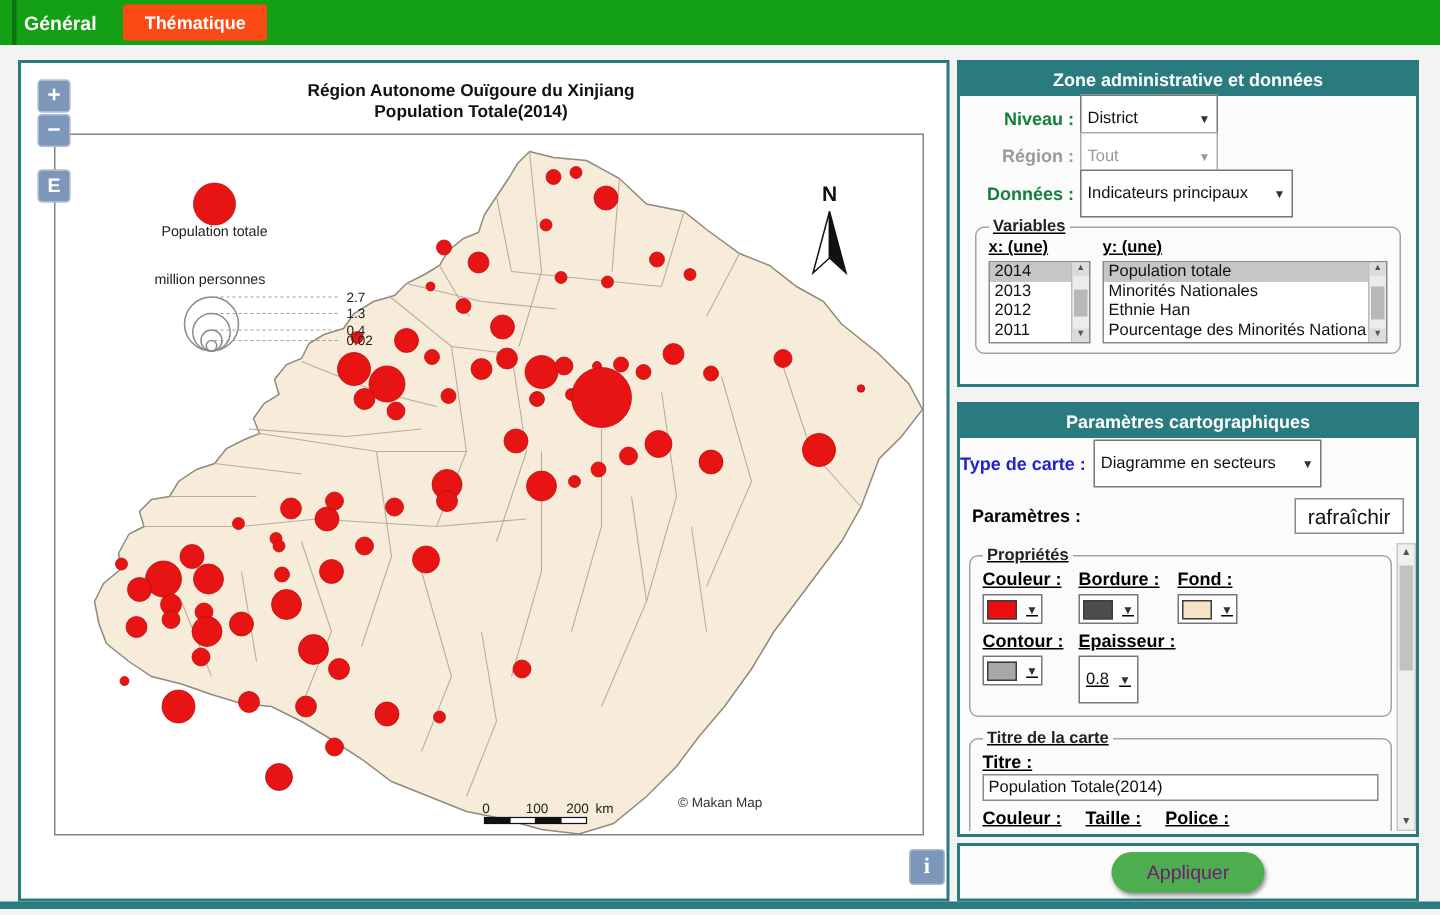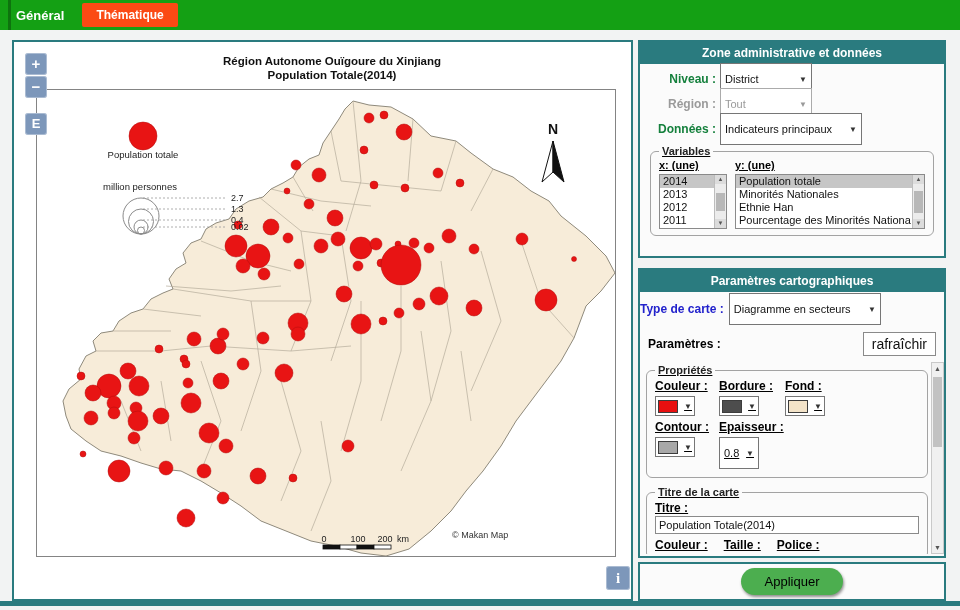--- a/index.html
+++ b/index.html
@@ -14,21 +14,21 @@
                     background:rgba(0,0,0,.28); }
   .tab-general { margin-left:16px; color:#fff; font-weight:bold; font-size:13px; cursor:pointer; }
   .tab-thematique { margin-left:18px; background:var(--orange); color:#fff; font-weight:bold;
                     font-size:12px; padding:5px 14px; border-radius:2px; cursor:pointer; }
 
   .bottom-strip { position:absolute; left:0; top:601px; width:960px; height:5px; background:var(--teal); }
 
   
   .map-panel { position:absolute; left:12px; top:40px; width:621px; height:561px;
                border:2px solid var(--teal); background:#fff; }
-  .map-title { position:absolute; left:28px; top:12px; width:580px; text-align:center;
+  .map-title { position:absolute; left:10px; top:12px; width:580px; text-align:center;
                font-weight:bold; font-size:11.5px; color:#111; line-height:14px; }
   .map-frame { position:absolute; left:22px; top:47px; width:580px; height:468px;
                border:1px solid #848484; background:#fff; }
   .map-frame svg { position:absolute; left:0; top:0; }
   .land { fill:var(--land); stroke:#8f8a7c; stroke-width:1; }
   .district { fill:none; stroke:#b5ac9b; stroke-width:0.7; }
   .bubble { fill:var(--red); stroke:#b30d0d; stroke-width:0.5; }
   .lg-circle { fill:none; stroke:#8a8a8a; stroke-width:1; }
   .lg-lead { stroke:#9a9a9a; stroke-width:0.8; stroke-dasharray:2,2; }
   .lg-text, .scale-text { font-family:"Liberation Sans",sans-serif; font-size:9px; fill:#222; }
@@ -109,21 +109,21 @@
   .cswatch .sw { width:20px; height:13px; border:1px solid #3c3c3c; }
   .cswatch .caret { margin-left:auto; font-size:8px; color:#333; }
   .gap1 { margin-right:24px; } .gap2 { margin-right:26px; }
 
   .titre-label { font-weight:bold; font-size:12px; margin-top:2px; }
   .titre-input { width:100%; height:18px; border:1px solid #8a8a8a; font-size:11px;
                  padding:1px 3px; font-family:"Liberation Sans",sans-serif; color:#111; background:#fff; }
   .titre-bottom { display:flex; margin-top:4px; }
   .titre-bottom span { font-weight:bold; font-size:12px; margin-right:16px; }
 
-  .apply-btn { background:var(--green); color:#000000; border:none; font-size:13px;
+  .apply-btn { background:var(--green); color:#701a75; border:none; font-size:13px;
                font-family:"Liberation Sans",sans-serif; padding:6px 24px; border-radius:15px;
                box-shadow:1px 2px 3px #8e8e8e; cursor:pointer; }
 </style>
 </head>
 <body>
 
 <div class="page">
 
   <div class="topbar">
     <span class="tab-general">Général</span>

